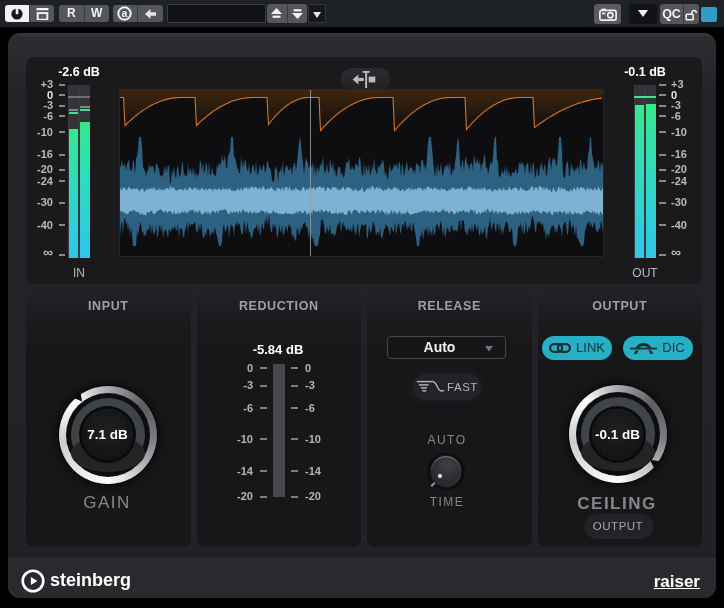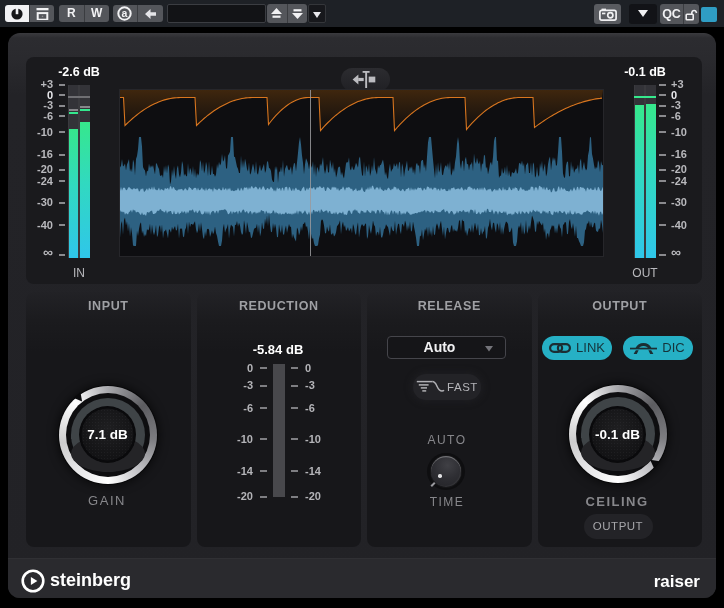--- a/index.html
+++ b/index.html
@@ -59,21 +59,21 @@
   background-size:3px 3px, 100% 100%; box-shadow:inset 0 0 0 2.5px #0a0a0c; display:flex; align-items:center; justify-content:center; }
 .k-face span { color:#fff; font-size:13.5px; font-weight:bold; }
 .k-notch { width:9px; height:8.5px; background:#0a0a0c;
   clip-path:polygon(50% 0, 100% 100%, 0 100%); border-radius:0 !important; }
 
 
 .teal { position:absolute; height:23.5px; border-radius:12px; background:#26b0c5; color:#15333a;
   font-size:13px; display:flex; align-items:center; justify-content:center; }
 .dkbtn { position:absolute; background:#232327; color:#a6a6aa; letter-spacing:0.5px;
   display:flex; align-items:center; justify-content:center; }
-.glabel { position:absolute; color:#87878b; font-size:13px; letter-spacing:1.5px;
+.glabel { position:absolute; color:#87878b; font-size:17px; letter-spacing:1.5px;
   text-align:center; }
 </style></head>
 <body>
 <div id="stage">
 
 <div id="toolbar">
   <div class="tgroup" style="left:5px;">
     <div class="tcell" style="width:24px;background:#f2f2f4;">
       <svg width="12" height="12" viewBox="0 0 12 12" style="margin-top:2.5px;">
         <circle cx="6" cy="6" r="5.6" fill="#17171a"></circle>
@@ -375,14 +375,14 @@
 
 <div id="footer"></div>
 <div class="abs" style="left:21px;top:569px;">
   <svg width="24" height="24" viewBox="0 0 24 24">
     <circle cx="12" cy="12" r="10.3" fill="none" stroke="#fff" stroke-width="2.6"></circle>
     <path d="M9.9 7.9 L16.4 12 L9.9 16.1 Z" fill="#fff"></path>
   </svg>
 </div>
 <div class="abs" style="left:50px;top:570px;color:#fff;font-size:18px;font-weight:bold;">steinberg</div>
 <div class="abs" style="left:600px;top:572px;width:100px;text-align:right;color:#fff;
-  font-size:17px;font-weight:bold;">raiser</div>
+  font-size:17px;font-weight:bold;text-decoration:underline;">raiser</div>
 
 </div>
 </body></html>

